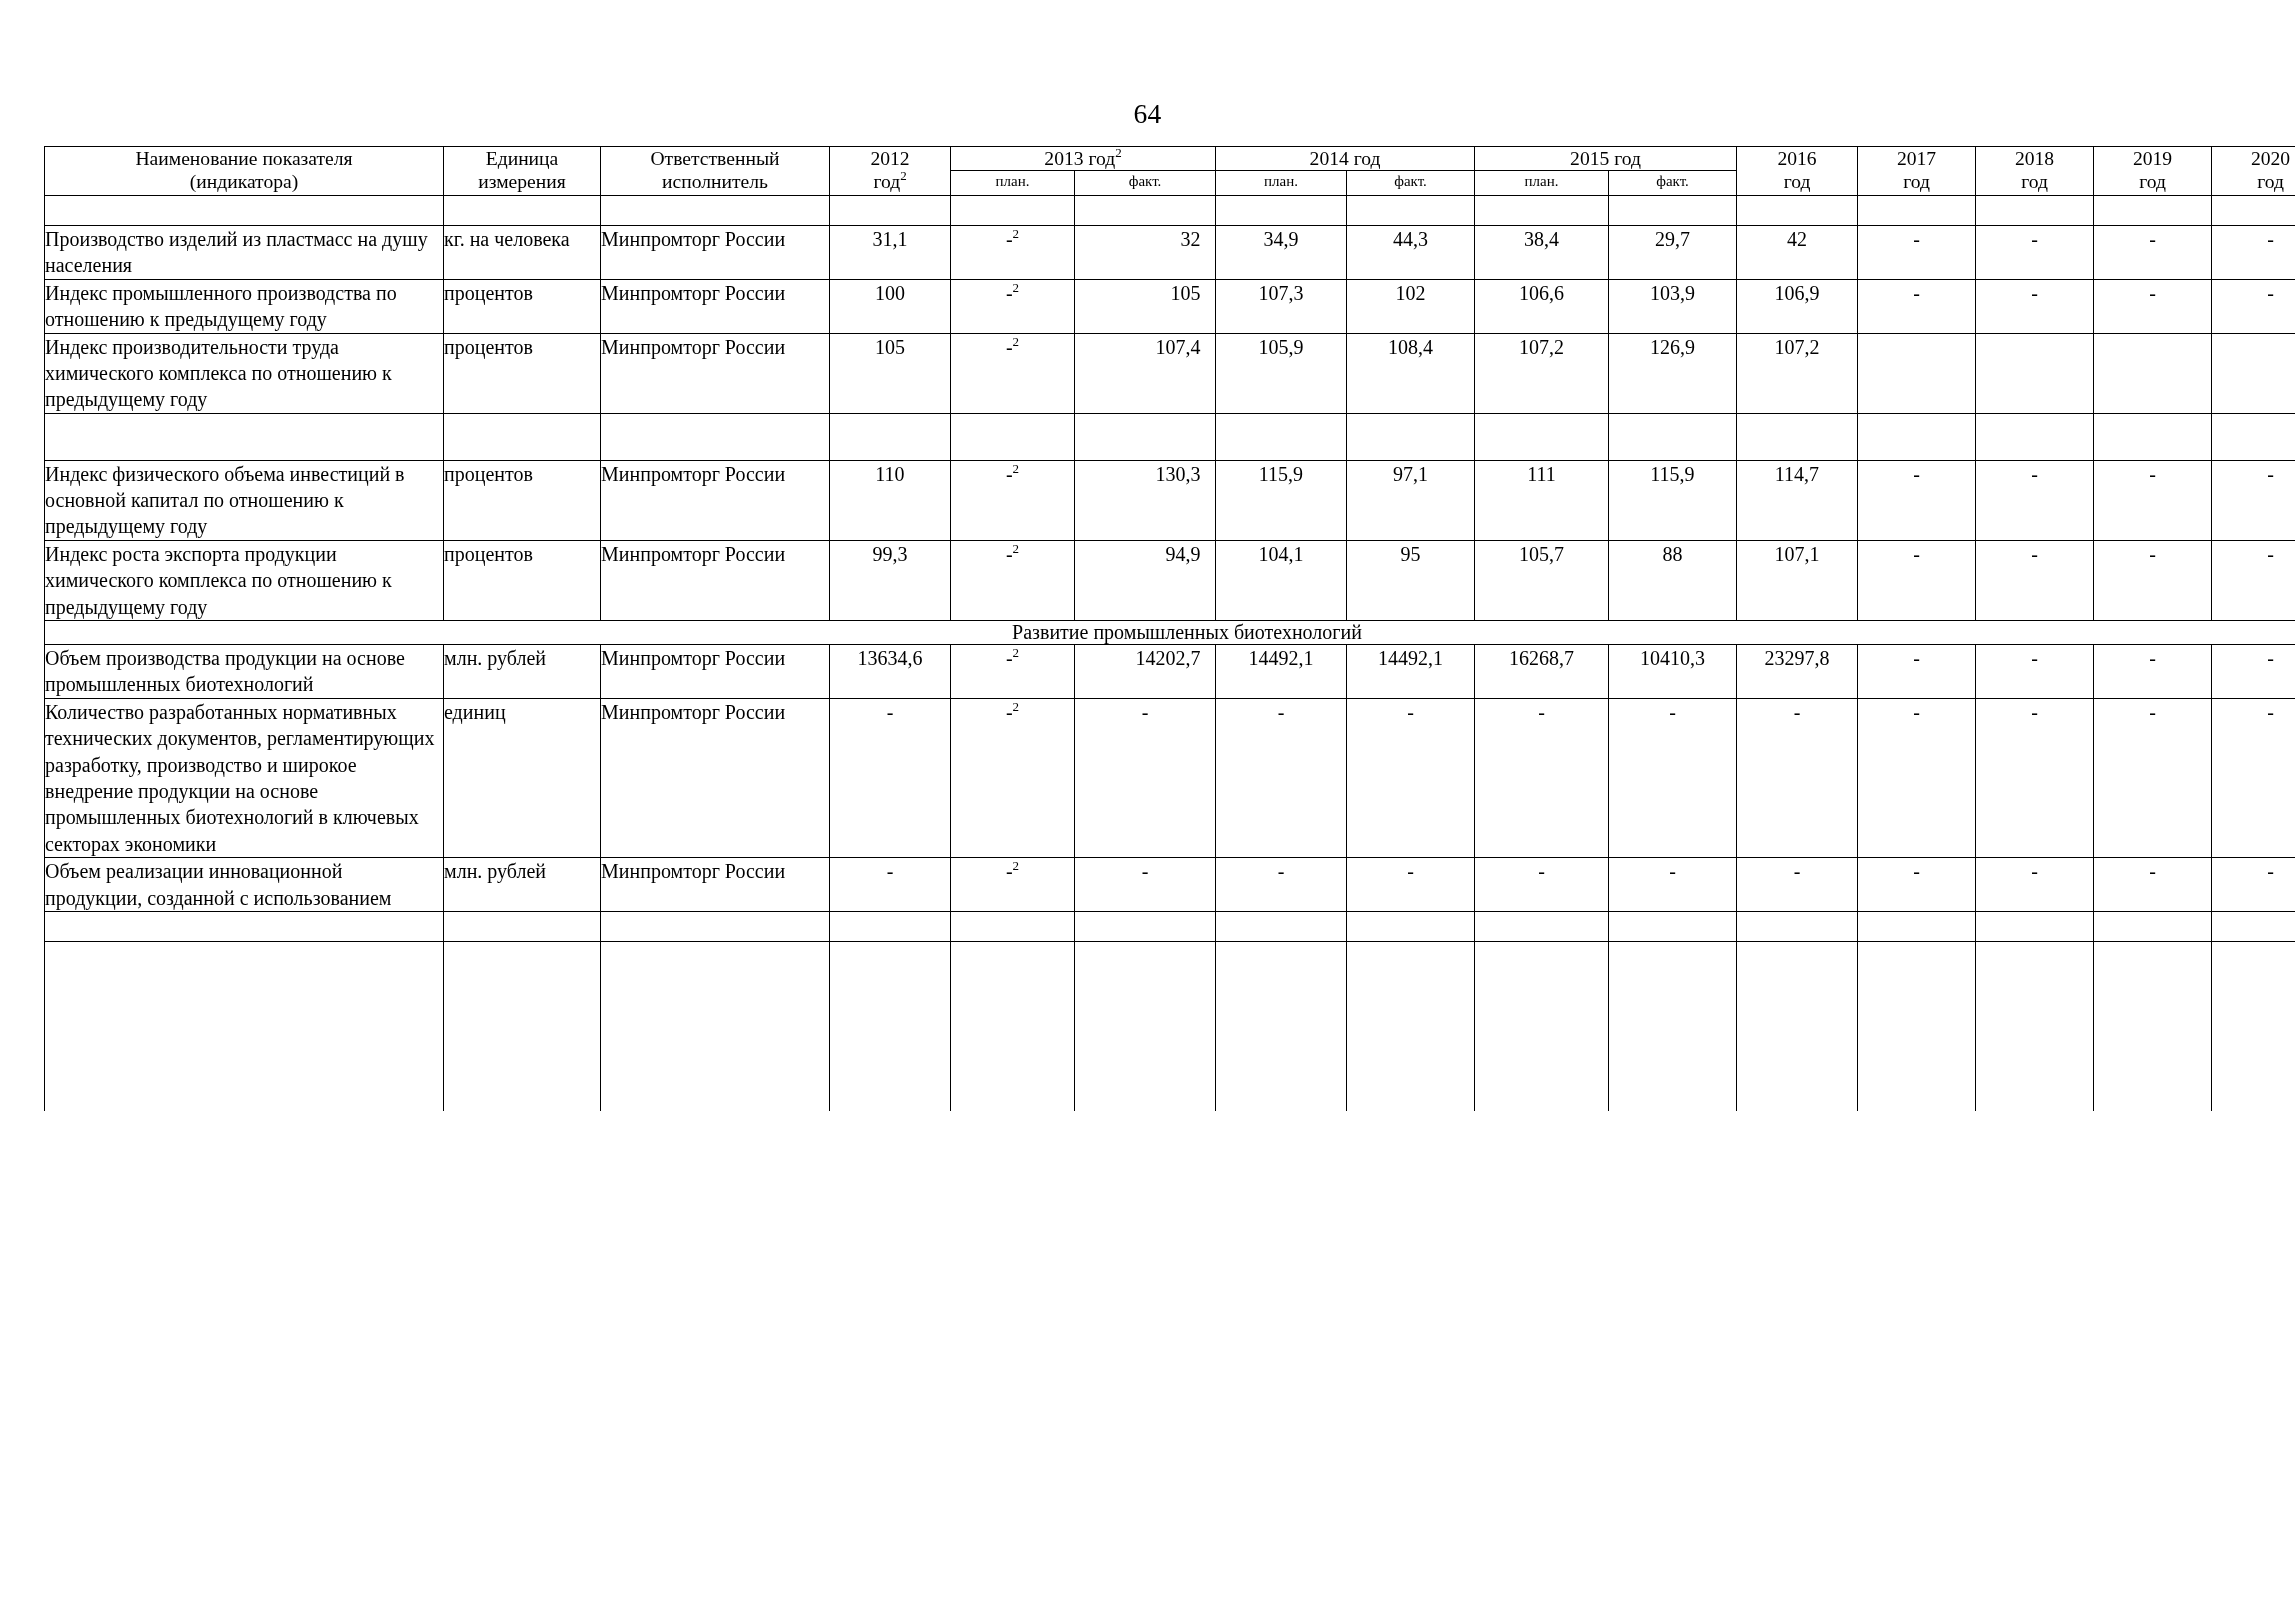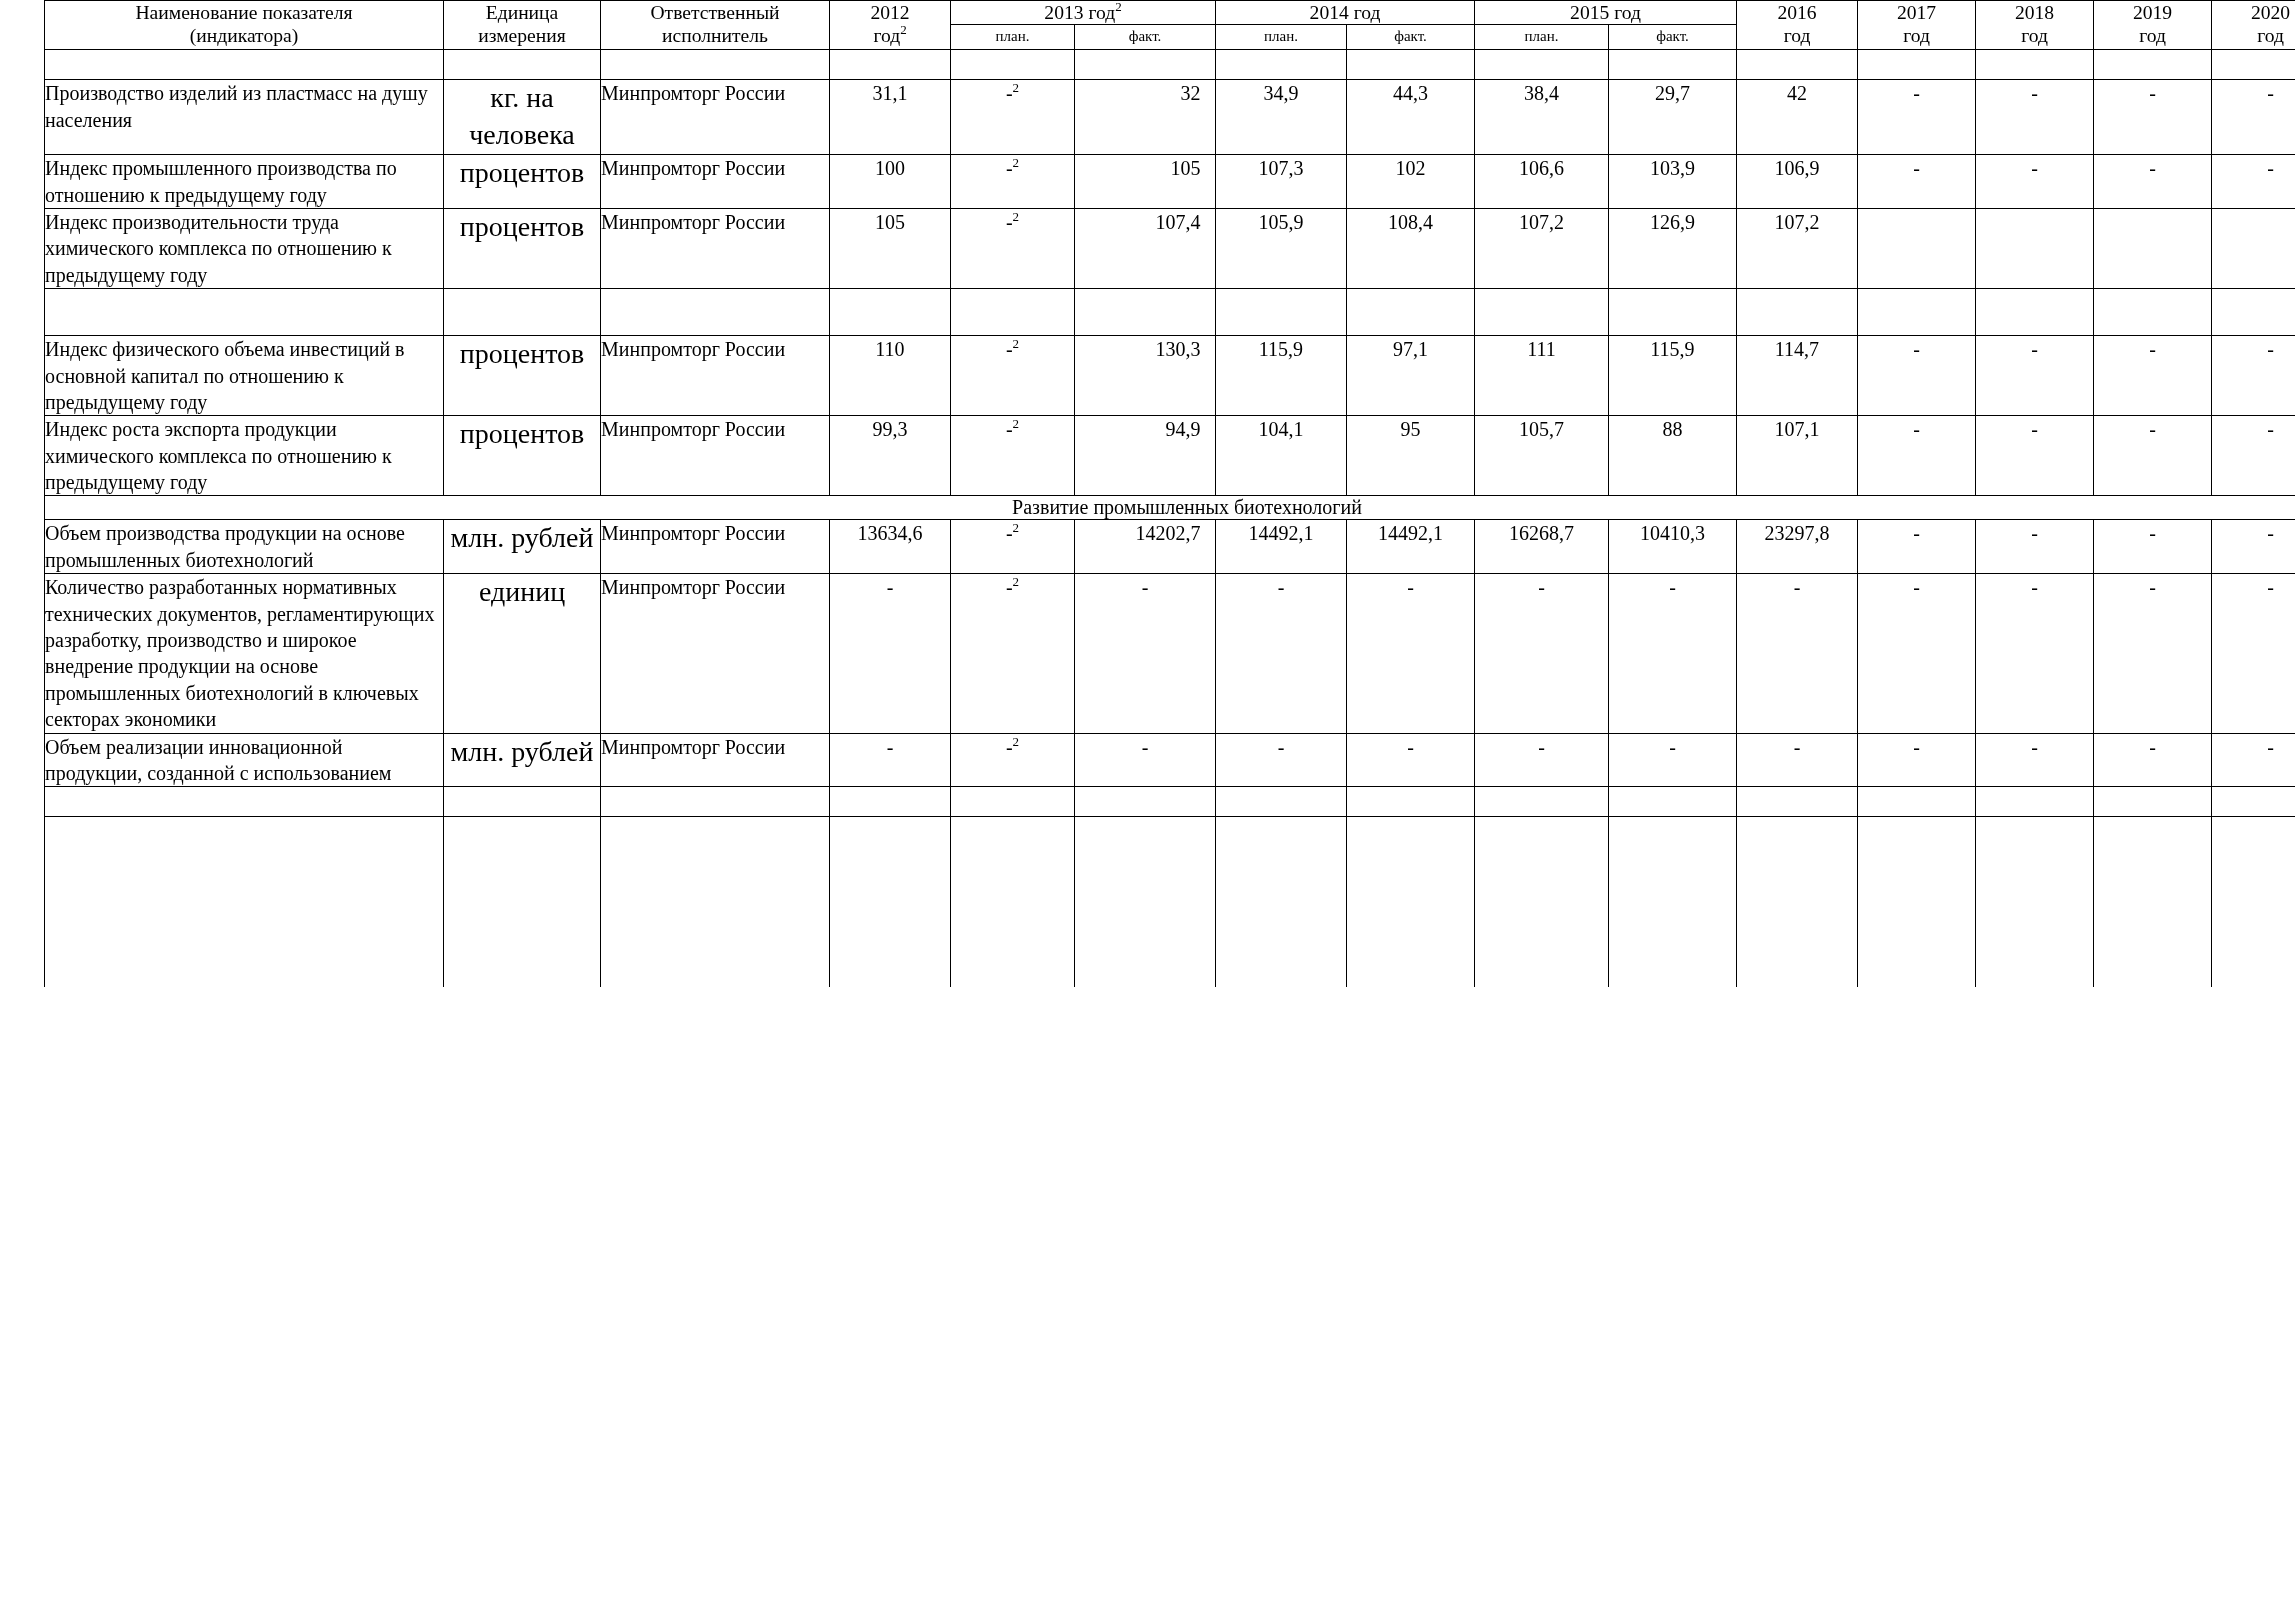--- a/index.html
+++ b/index.html
@@ -65,23 +65,22 @@
     border-bottom: none;
     padding: 0;
   }
   .cell-name {
     text-align: left;
     padding: 9.2px 6.5px 6.5px 19.6px;
     font-size: 20px;
     line-height: 1.32;
   }
   .cell-unit {
-    text-align: center;
     padding: 9.2px 3.9px 6.5px 3.9px;
-    font-size: 28px;
+    font-size: 20px;
     line-height: 1.32;
   }
   .cell-resp {
     text-align: left;
     padding: 9.2px 3.9px 6.5px 14.4px;
     font-size: 20px;
     line-height: 1.32;
     margin-left: 20px;
   }
   .cell-val {
@@ -120,20 +119,21 @@
   .grid-wrap {
     position: relative;
     padding-left: 44px;
   }
 </style>
 </head>
 <body>
 
 <div class="page">
 
+  <div class="page-number">64</div>
 
   <div class="grid-wrap">
   <table class="main">
     <colgroup>
       <col style="width:399px">
       <col style="width:157px">
       <col style="width:229px">
       <col style="width:121px">
       <col style="width:124px">
       <col style="width:141px">

